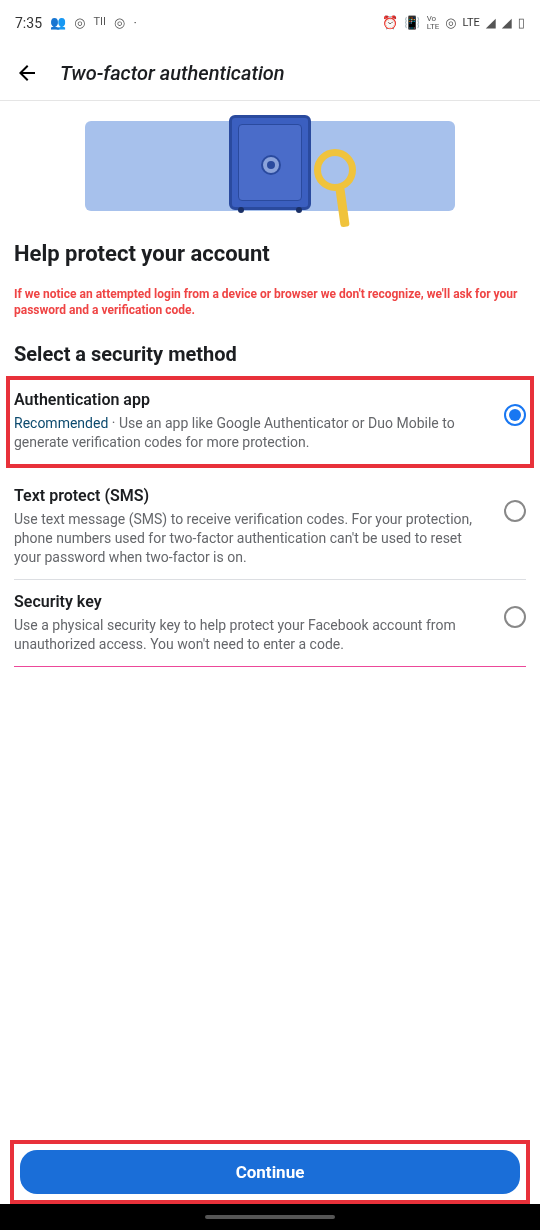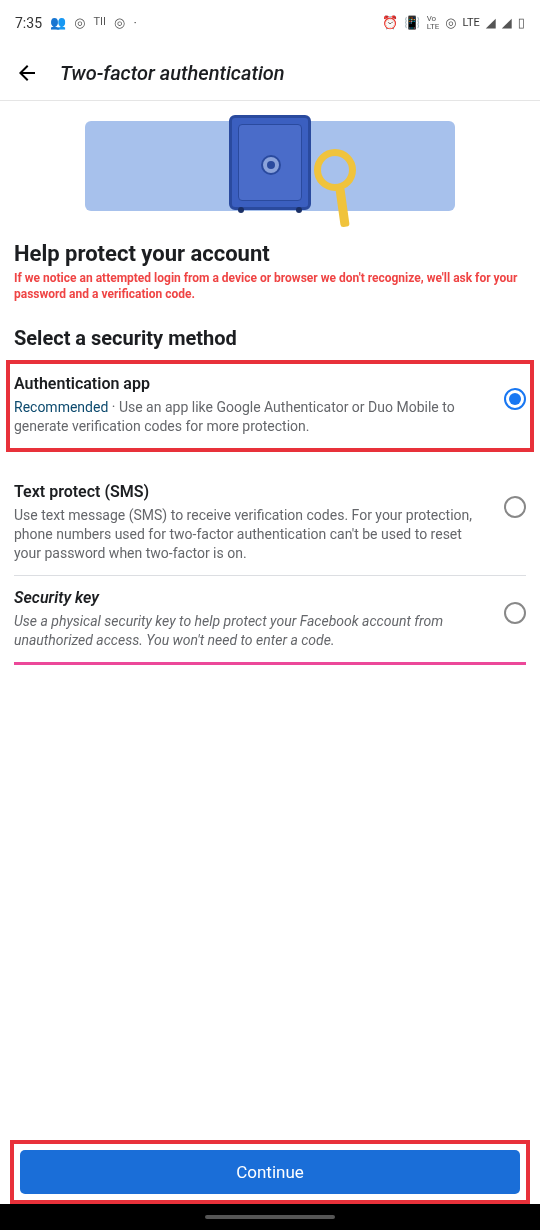--- a/index.html
+++ b/index.html
@@ -148,21 +148,21 @@
       border-radius: 3px;
       transform: rotate(-8deg);
     }
     .content {
       padding: 0 14px;
     }
     .heading {
       font-size: 22px;
       font-weight: 700;
       color: #1c1e21;
-      margin-bottom: 4px;
+      margin-bottom: 20px;
     }
     .subtext {
       font-size: 12px;
       color: #ef4444;
       line-height: 1.35;
       margin-bottom: 24px;
       font-weight: bold;
     }
     .subheading {
       font-size: 20px;
@@ -171,27 +171,26 @@
       margin-bottom: 10px;
     }
     .option {
       padding: 12px 0;
       display: flex;
       align-items: flex-start;
       gap: 14px;
       border-bottom: 1px solid #dcdee2;
     }
     .option:last-child {
-      border-bottom: 3px solid #ec4899;
-      font-style: italic;
+      border-bottom: 1px solid #ec4899;
     }
     .option.highlighted {
       border: 4px solid #e8313a;
       padding: 10px 4px 12px;
-      margin: 0 -8px 18px;
+      margin: 0 -8px 6px;
     }
     .option-text {
       flex: 1;
     }
     .option-title {
       font-size: 16px;
       font-weight: 600;
       color: #1c1e21;
       margin-bottom: 5px;
     }
@@ -233,23 +232,23 @@
       right: 10px;
       border: 4px solid #e8313a;
       padding: 6px;
     }
     .continue-btn {
       width: 100%;
       height: 44px;
       background: #1a6ed8;
       color: #fff;
       font-size: 17px;
-      font-weight: 400;
+      font-weight: 700;
       border: none;
-      border-radius: 5px;
+      border-radius: 17px;
       cursor: pointer;
     }
     .nav-bar {
       position: absolute;
       bottom: 0;
       left: 0;
       right: 0;
       height: 26px;
       background: #000;
       display: flex;

